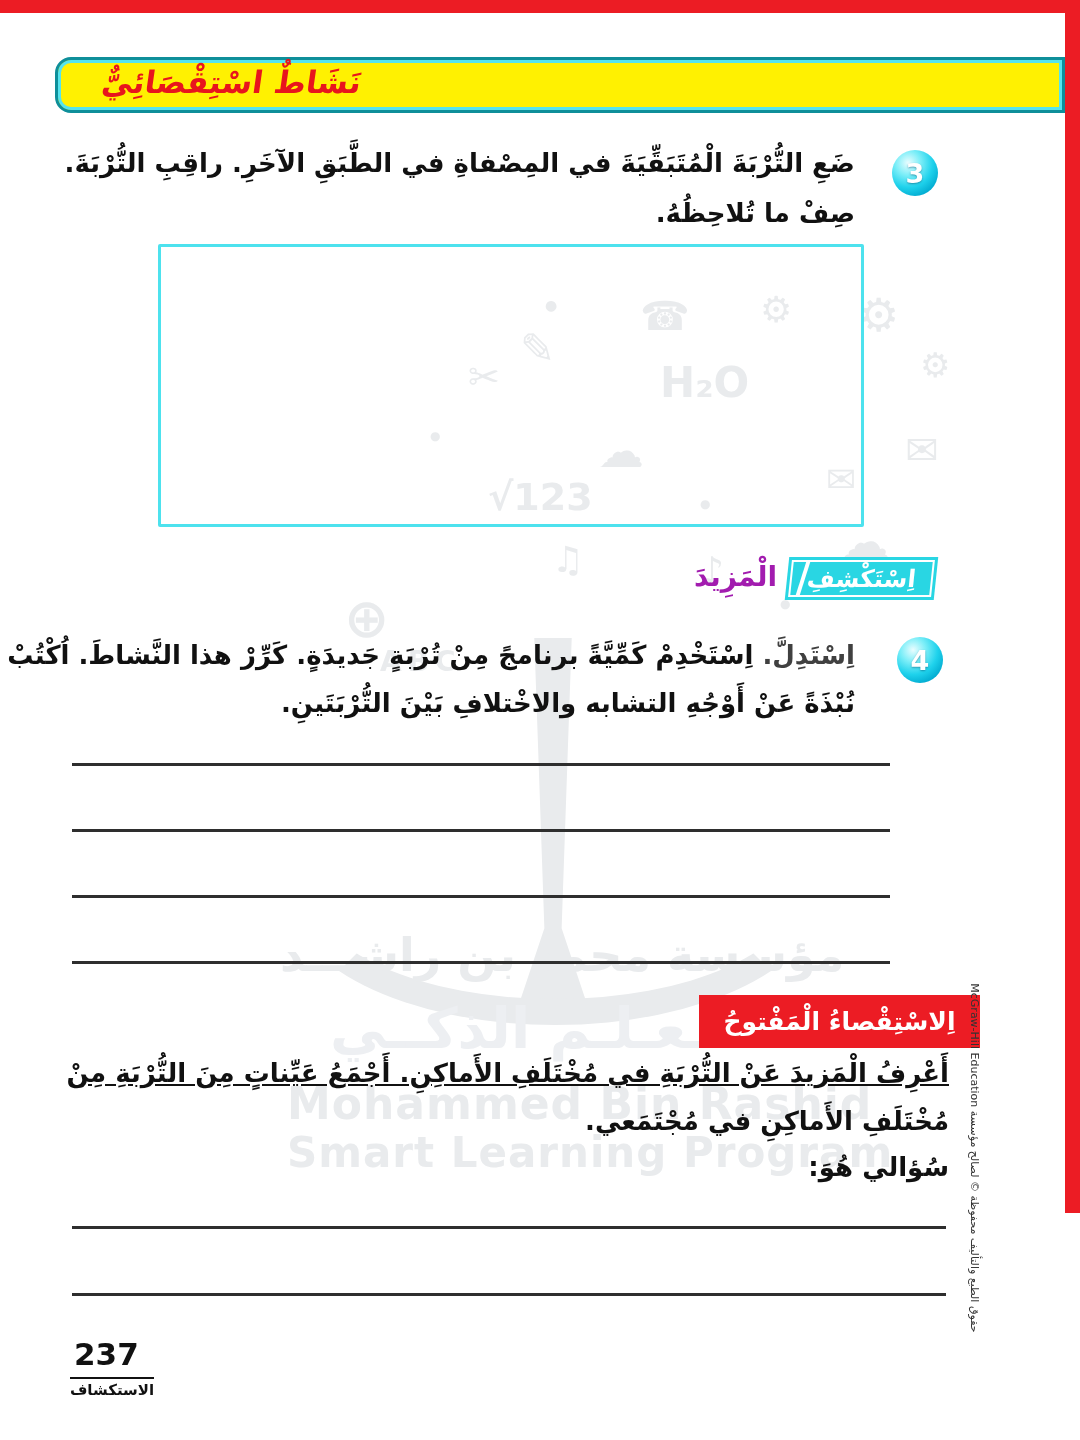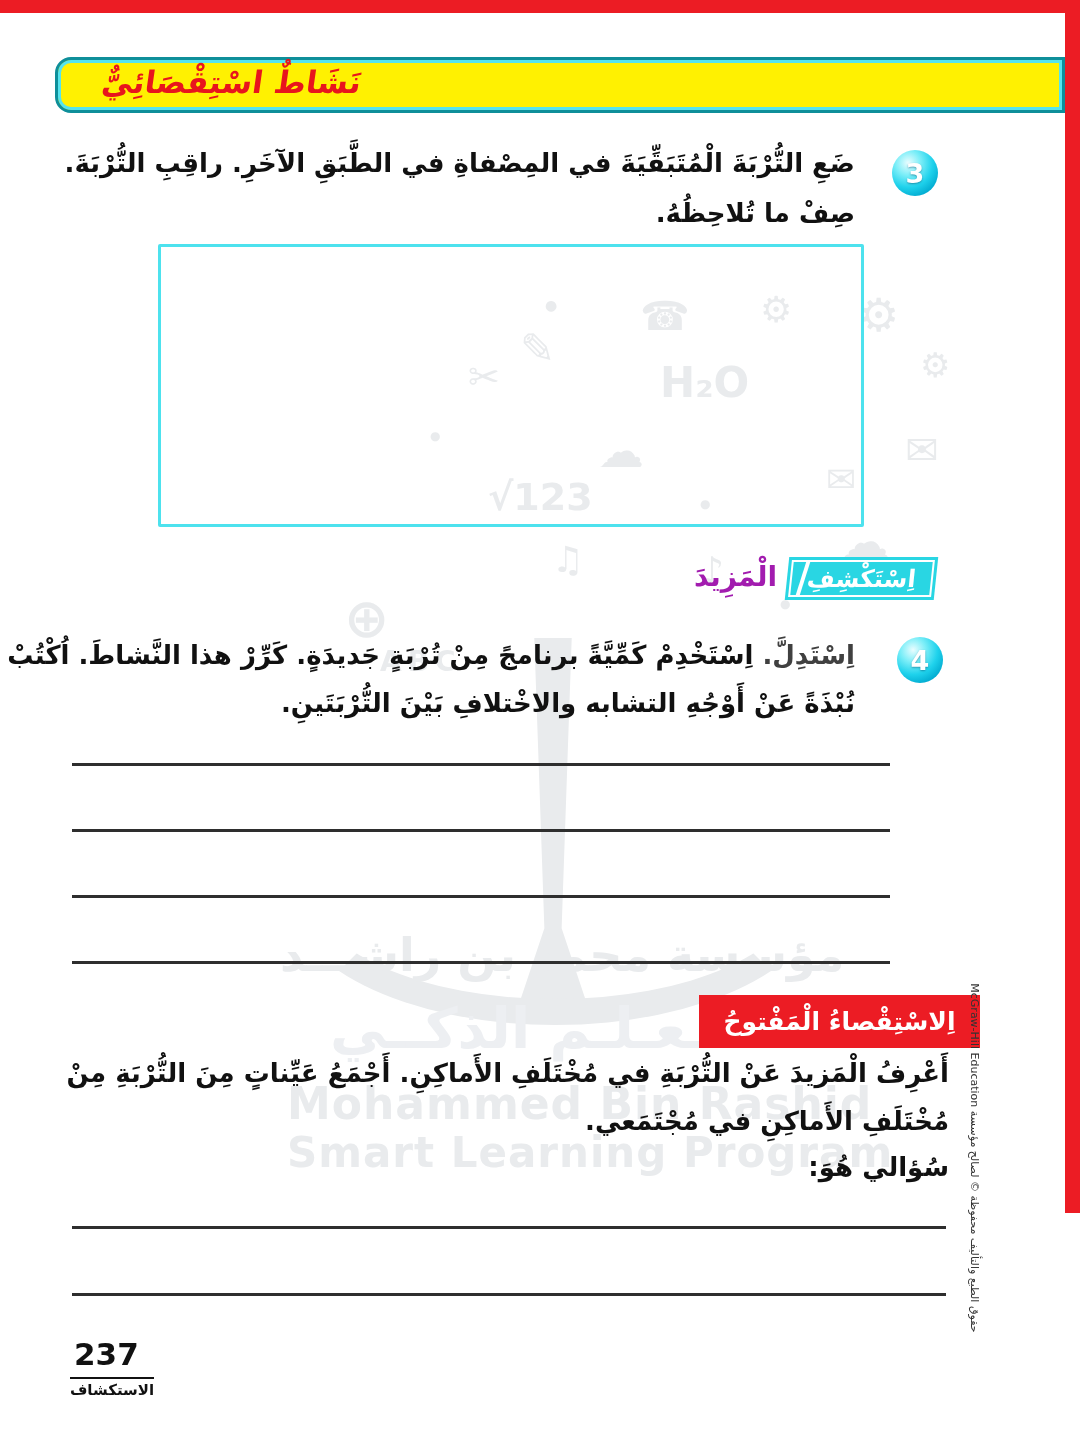--- a/index.html
+++ b/index.html
@@ -121,21 +121,21 @@
   <div class="abs ar" style="right:225px;top:688px;">نُبْذَةً عَنْ أَوْجُهِ التشابه والاخْتلافِ بَيْنَ التُّرْبَتَينِ.</div>
 
   <div class="abs wline" style="left:72px;top:763px;width:818px;"></div>
   <div class="abs wline" style="left:72px;top:829px;width:818px;"></div>
   <div class="abs wline" style="left:72px;top:895px;width:818px;"></div>
   <div class="abs wline" style="left:72px;top:961px;width:818px;"></div>
 
   <div class="abs" id="oi-banner">
     <span class="t">اِلاسْتِقْصاءُ الْمَفْتوحُ</span>
   </div>
-  <div class="abs ar" style="right:131px;top:1058px;">أَعْرِفُ الْمَزيدَ عَنْ التُّرْبَةِ في مُخْتَلَفِ الأَماكِنِ. أَجْمَعُ عَيِّناتٍ مِنَ التُّرْبَةِ مِنْ</div>
+  <div class="abs ar" style="right:131px;top:1058px;text-decoration:underline;">أَعْرِفُ الْمَزيدَ عَنْ التُّرْبَةِ في مُخْتَلَفِ الأَماكِنِ. أَجْمَعُ عَيِّناتٍ مِنَ التُّرْبَةِ مِنْ</div>
   <div class="abs ar" style="right:131px;top:1106px;">مُخْتَلَفِ الأَماكِنِ في مُجْتَمَعي.</div>
   <div class="abs ar" style="right:131px;top:1152px;">سُؤالي هُوَ:</div>
 
   <div class="abs wline" style="left:72px;top:1226px;width:874px;"></div>
   <div class="abs wline" style="left:72px;top:1293px;width:874px;"></div>
 
   <div class="abs" id="page-number">237</div>
   <div class="abs" id="footer-line"></div>
   <div class="abs" id="section-label">الاستكشاف</div>
 

